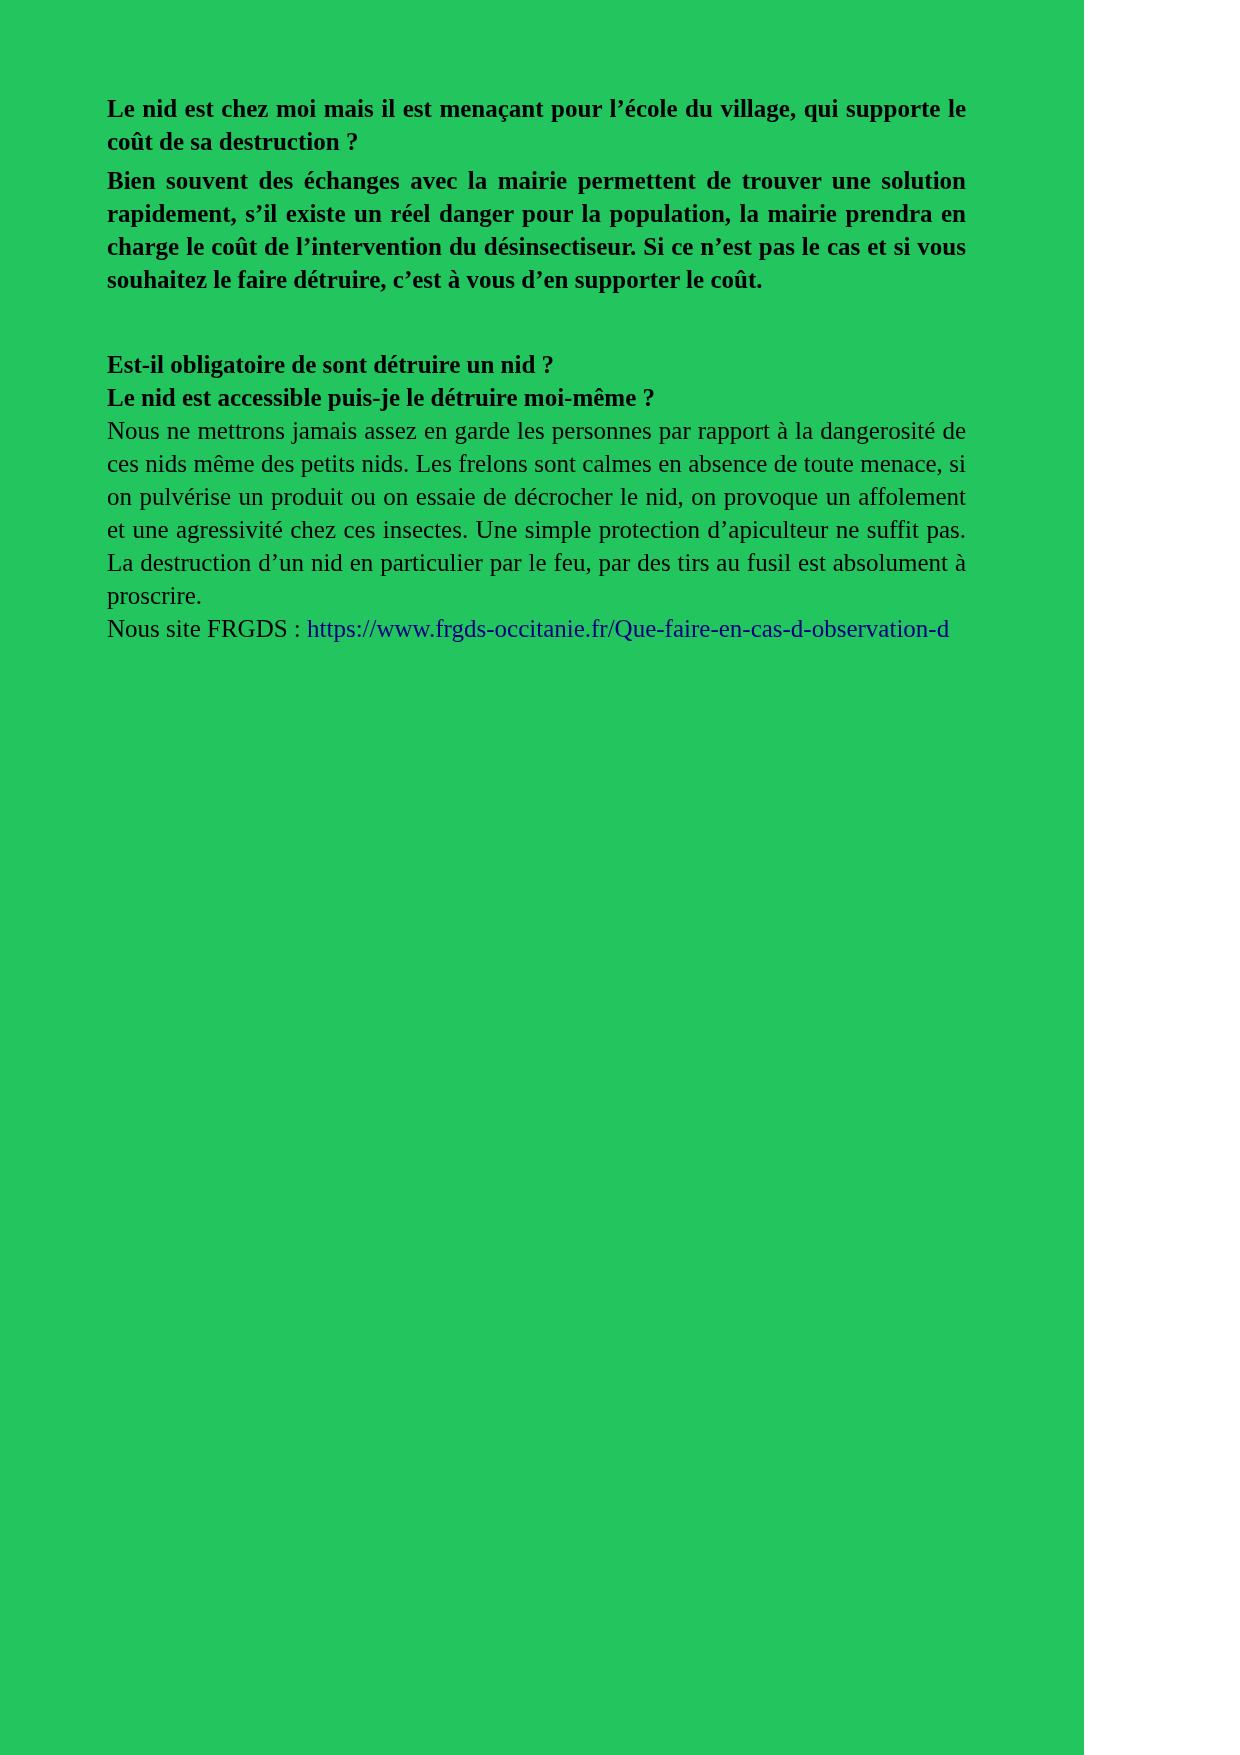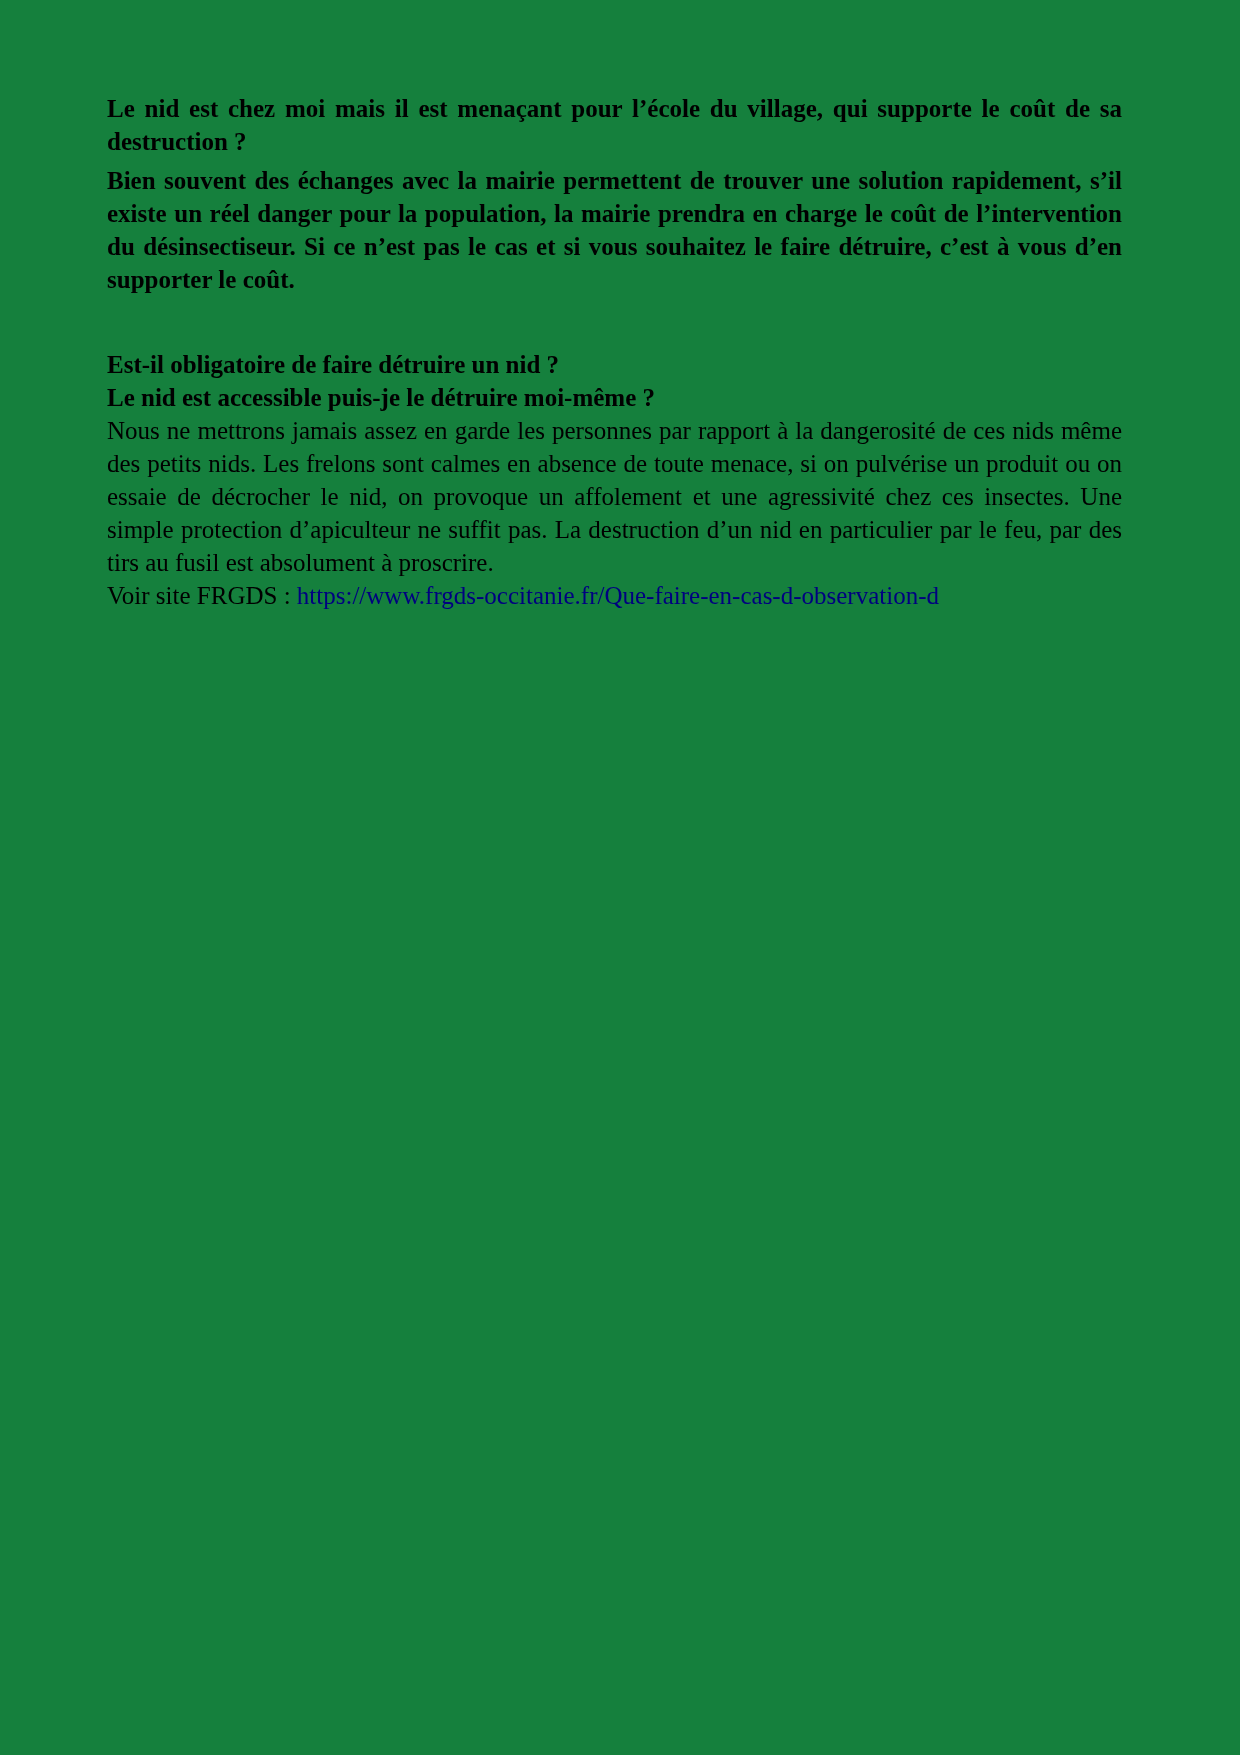--- a/index.html
+++ b/index.html
@@ -2,23 +2,23 @@
 <html><head>
 <meta charset="utf-8">
 <style>
   html, body {
     margin: 0;
     padding: 0;
     background: #ffffff;
   }
   .page {
     position: relative;
-    width: 1240px;
+    width: 1084px;
     height: 1755px;
-    background: #15803d;
+    background: #22c55e;
     overflow: hidden;
     font-family: "Liberation Serif", "DejaVu Serif", serif;
     color: #000000;
   }
   .content {
     box-sizing: border-box;
     padding: 92px 118px 0 107px;
     font-size: 25px;
     line-height: 33px;
   }
@@ -48,23 +48,23 @@
 </style>
 </head>
 <body>
 
 <div class="page">
   <div class="content">
 
     <p class="heading">Le nid est chez moi mais il est menaçant pour l’école du village, qui supporte le coût de sa destruction ?</p>
     <p class="body-text mt-after-heading">Bien souvent des échanges avec la mairie permettent de trouver une solution rapidement, s’il existe un réel danger pour la population, la mairie prendra en charge le coût de l’intervention du désinsectiseur. Si ce n’est pas le cas et si vous souhaitez le faire détruire, c’est à vous d’en supporter le coût.</p>
 
-    <p class="heading mt-section">Est-il obligatoire de faire détruire un nid ?</p>
+    <p class="heading mt-section">Est-il obligatoire de sont détruire un nid ?</p>
 
     <p class="heading mt-section-b">Le nid est accessible puis-je le détruire moi-même ?</p>
     <p class="body-text mt-after-heading-sm">Nous ne mettrons jamais assez en garde les personnes par rapport à la dangerosité de ces nids même des petits nids. Les frelons sont calmes en absence de toute menace, si on pulvérise un produit ou on essaie de décrocher le nid, on provoque un affolement et une agressivité chez ces insectes. Une simple protection d’apiculteur ne suffit pas. La destruction d’un nid en particulier par le feu, par des tirs au fusil est absolument à proscrire.</p>
 
     <p class="footer-line mt-footer">
-      <span>Voir site FRGDS : </span><a class="doc-link">https://www.frgds-occitanie.fr/Que-faire-en-cas-d-observation-d</a>
+      <span>Nous site FRGDS : </span><a class="doc-link">https://www.frgds-occitanie.fr/Que-faire-en-cas-d-observation-d</a>
     </p>
 
   </div>
 </div>
 
 </body></html>

